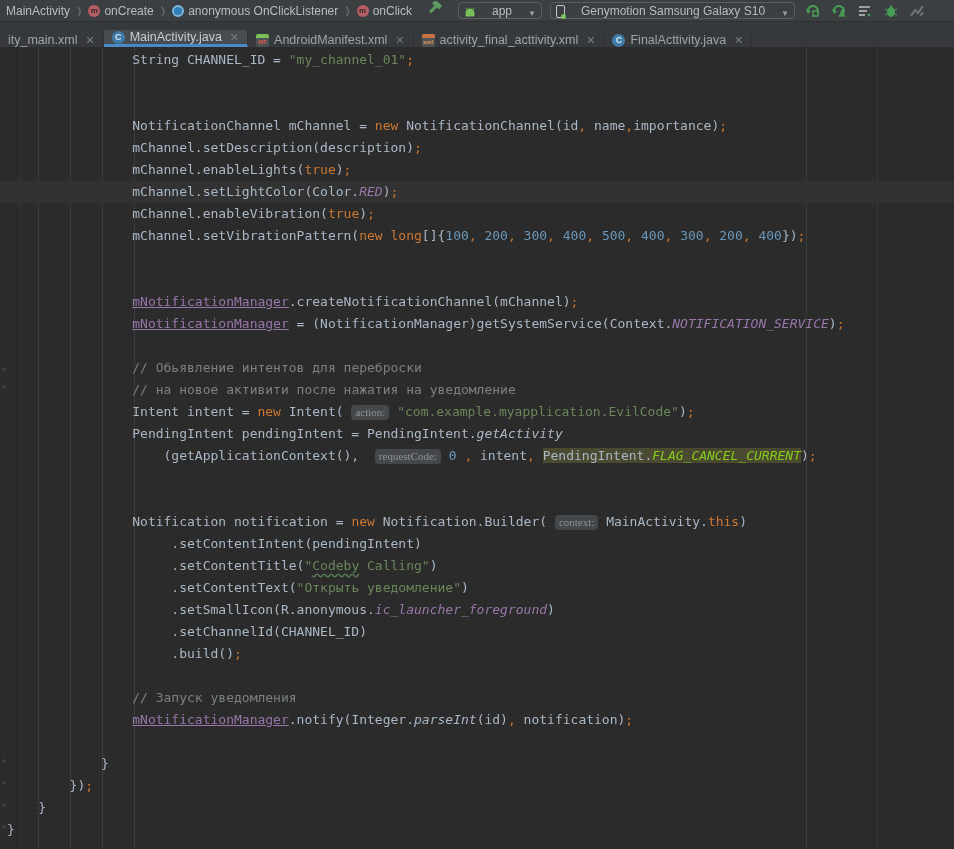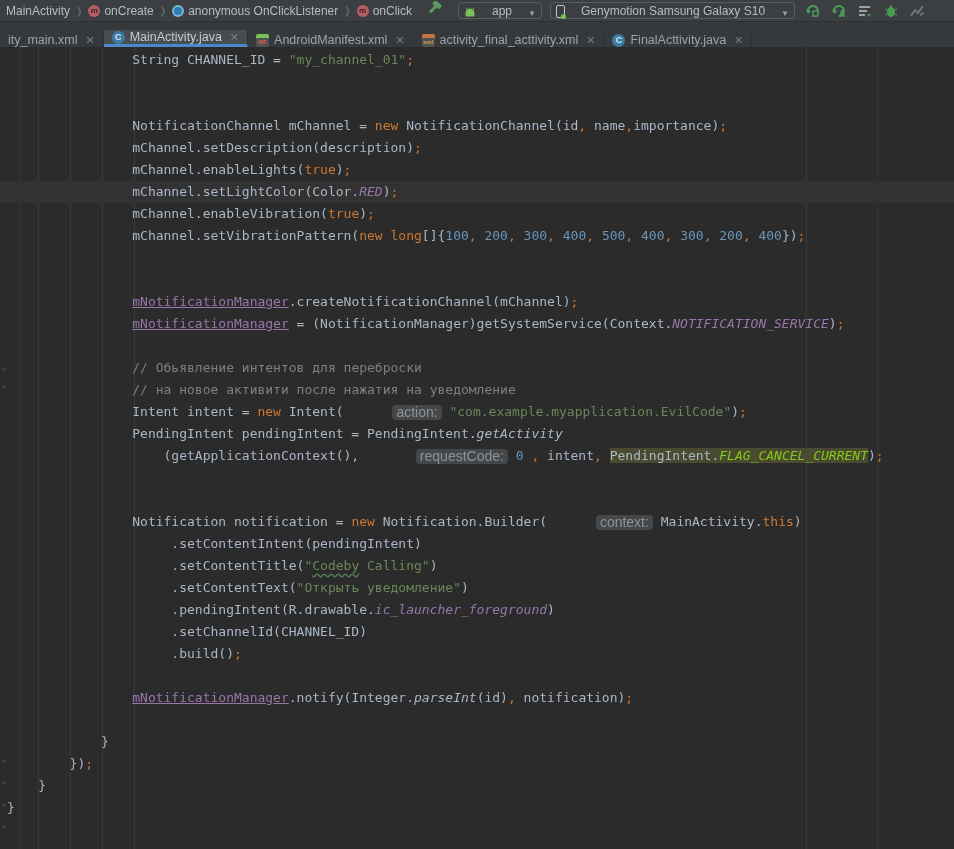--- a/index.html
+++ b/index.html
@@ -56,22 +56,22 @@
   .str  { color:#6a8759; }
   .num  { color:#6897bb; }
   .cmt  { color:#7a8084; }
   .cst  { color:#9876aa; font-style:italic; }
   .fld  { color:#9876aa; text-decoration:underline; }
   .ital { color:#a9b7c6; font-style:italic; }
   .usage { background:#4a4a30; color:#a9b7c6; }
   .usage.cst { color:#84cc16;text-align:right; }
   .typo { color:#6a8759; text-decoration:underline wavy #57825a; text-underline-offset:3px; }
   .hint { display:inline-block; background:#45484a; color:#8f9395; border-radius:4px;
-    padding:0 4px; font-size:14px; line-height:15px; vertical-align:middle;
-    font-family:Liberation Sans, sans-serif;margin-left:41px; }
+    padding:0 4px; font-size:11px; line-height:15px; vertical-align:middle;
+    font-family:Liberation Serif, serif; }
   .fold { position:absolute; left:1px; width:9px; height:9px; color:#5f6467;
     font-size:9px; line-height:9px; z-index:2; cursor:pointer;
     font-family:"DejaVu Sans Mono", monospace; }
 </style>
 </head>
 <body>
 
 <div id="app">
 
   <div class="toolbar">
@@ -218,24 +218,25 @@
         <div class="line"><span class="pl">                </span><span class="cmt">// на новое активити после нажатия на уведомление</span></div>
         <div class="line"><span class="pl">                Intent intent = </span><span class="kw">new</span><span class="pl"> Intent( </span><span class="hint">action:</span><span class="pl"> </span><span class="str">"com.example.myapplication.EvilCode"</span><span class="pl">)</span><span class="kw">;</span></div>
         <div class="line"><span class="pl">                PendingIntent pendingIntent = PendingIntent.</span><span class="ital">getActivity</span></div>
         <div class="line"><span class="pl">                    (getApplicationContext(),  </span><span class="hint">requestCode:</span><span class="pl"> </span><span class="num">0</span><span class="pl"> </span><span class="kw">,</span><span class="pl"> intent</span><span class="kw">,</span><span class="pl"> </span><span class="usage pl">PendingIntent.</span><span class="usage cst">FLAG_CANCEL_CURRENT</span><span class="pl">)</span><span class="kw">;</span></div>
         <div class="line"></div>
         <div class="line"><span class="pl">                </span></div>
         <div class="line"><span class="pl">                Notification notification = </span><span class="kw">new</span><span class="pl"> Notification.Builder( </span><span class="hint">context:</span><span class="pl"> MainActivity.</span><span class="kw">this</span><span class="pl">)</span></div>
         <div class="line"><span class="pl">                     .setContentIntent(pendingIntent)</span></div>
         <div class="line"><span class="pl">                     .setContentTitle(</span><span class="str">"</span><span class="typo">Codeby</span><span class="str"> Calling"</span><span class="pl">)</span></div>
         <div class="line"><span class="pl">                     .setContentText(</span><span class="str">"Открыть уведомление"</span><span class="pl">)</span></div>
-        <div class="line"><span class="pl">                     .pendingIntent(R.drawable.</span><span class="cst">ic_launcher_foreground</span><span class="pl">)</span></div>
+        <div class="line"><span class="pl">                     .setSmallIcon(R.anonymous.</span><span class="cst">ic_launcher_foreground</span><span class="pl">)</span></div>
         <div class="line"><span class="pl">                     .setChannelId(CHANNEL_ID)</span></div>
         <div class="line"><span class="pl">                     .build()</span><span class="kw">;</span></div>
         <div class="line"></div>
+        <div class="line"><span class="pl">                </span><span class="cmt">// Запуск уведомления</span></div>
         <div class="line"><span class="pl">                </span><span class="fld">mNotificationManager</span><span class="pl">.notify(Integer.</span><span class="ital">parseInt</span><span class="pl">(id)</span><span class="kw">,</span><span class="pl"> notification)</span><span class="kw">;</span></div>
         <div class="line"></div>
         <div class="line"><span class="pl">            }</span></div>
         <div class="line"><span class="pl">        })</span><span class="kw">;</span></div>
         <div class="line"><span class="pl">    }</span></div>
         <div class="line"><span class="pl">}</span></div>
       </div>
   <span class="fold" style="top: 316px;">⌄</span>
       <span class="fold" style="top: 338px;">⌃</span>
       <span class="fold" style="top: 712px;">⌃</span>

